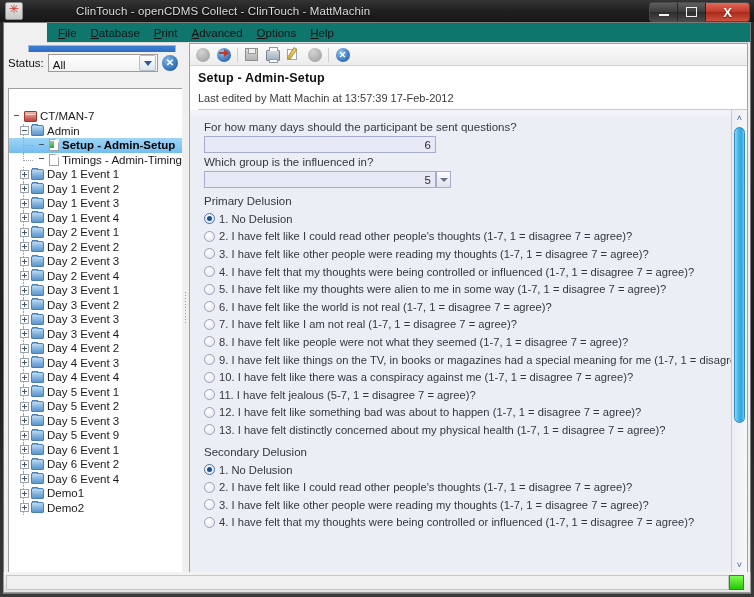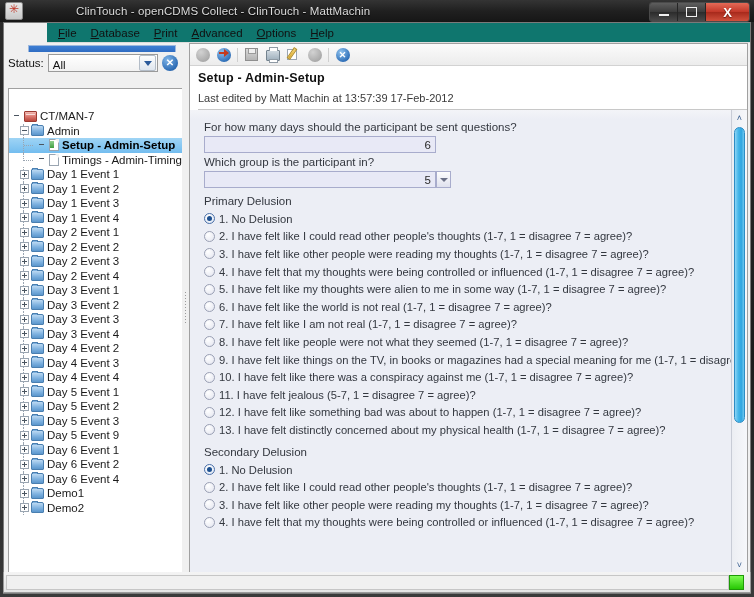--- a/index.html
+++ b/index.html
@@ -949,21 +949,21 @@
           <div class="form-title">Setup - Admin-Setup</div>
           <div class="form-sub">Last edited by Matt Machin at 13:57:39 17-Feb-2012</div>
         </div>
 
         <div class="form-scroll-area">
           <div class="form-content" id="form-host">
               <div class="q-label">For how many days should the participant be sent questions?</div>
               <div class="q-input-row">
                 <div class="q-input">6</div>
               </div>
-              <div class="q-label">Which group is the participant in?</div>
+              <div class="q-label">Which group is the influenced in?</div>
               <div class="q-input-row">
                 <div class="q-input">5</div>
                 <div class="spin-btn"></div>
               </div>
               <div class="section-head">Primary Delusion</div>
               <div class="radio-row">
                 <span class="radio checked"></span>
                 <span>1. No Delusion</span>
               </div>
               <div class="radio-row">

